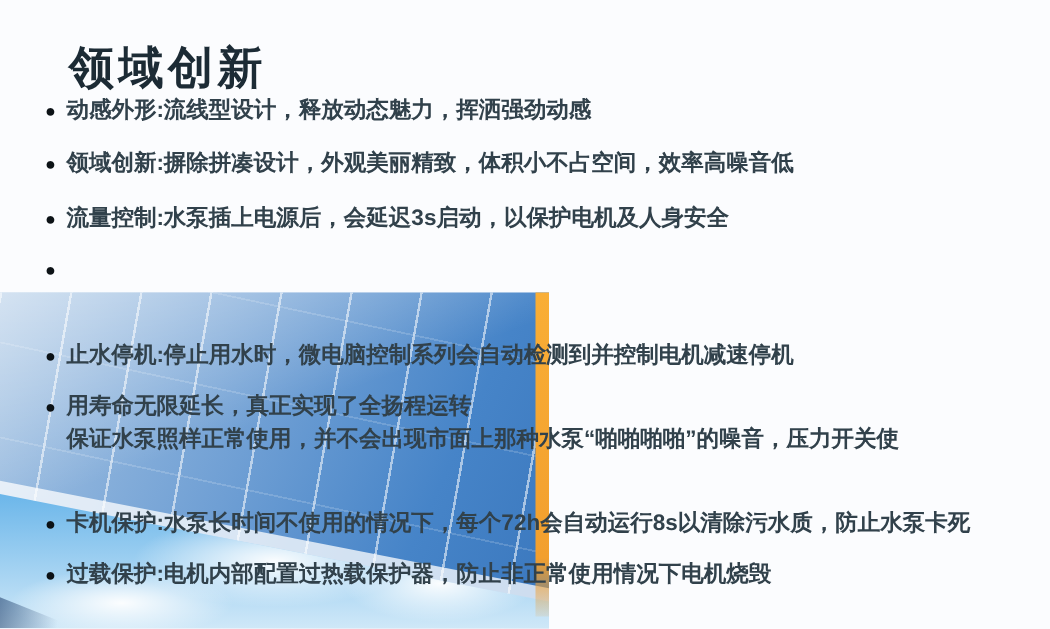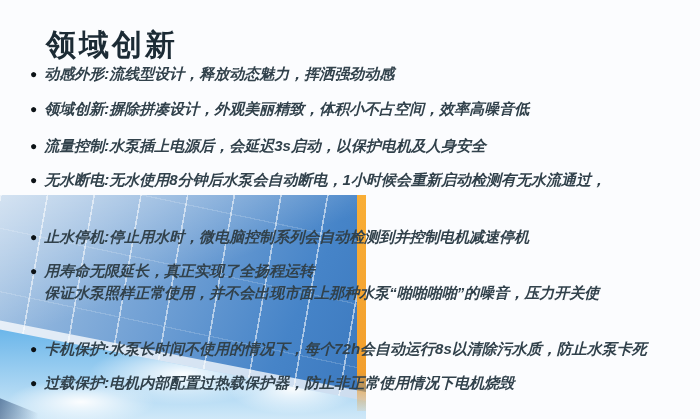--- a/index.html
+++ b/index.html
@@ -49,21 +49,21 @@
     color:#1c2b35;
   }
   .item{
     position:absolute; left:30px;
     display:flex; align-items:flex-start;
     color:#31414b; font-size:15px; font-weight:600;
   }
   .item .dot{
     flex:0 0 auto; font-size:12px; line-height:22px; margin-right:7px; color:#0c1216;
   }
-  .item .lines div{line-height:22px; white-space:nowrap;font-style:italic;}
+  .item .lines div{line-height:22px; white-space:nowrap;}
   .i1{top:63px;}  .i2{top:98px;}  .i3{top:135px;} .i4{top:169px;}
   .i5{top:226px;} .i6{top:260px;} .i7{top:338px;} .i8{top:372px;}
 </style>
 </head>
 <body>
 
 <div class="stage">
 
   <div class="photo">
     <div class="panels"></div>
@@ -97,21 +97,20 @@
     <div class="item i3">
       <span class="dot">●</span>
       <div class="lines">
         <div>流量控制:水泵插上电源后，会延迟3s启动，以保护电机及人身安全</div>
       </div>
     </div>
 
     <div class="item i4">
       <span class="dot">●</span>
       <div class="lines">
-        <div>无水断电:无水使用8分钟后水泵会自动断电，1小时候会重新启动检测有无水流通过，</div>
       </div>
     </div>
 
     <div class="item i5">
       <span class="dot">●</span>
       <div class="lines">
         <div>止水停机:停止用水时，微电脑控制系列会自动检测到并控制电机减速停机</div>
       </div>
     </div>
 

